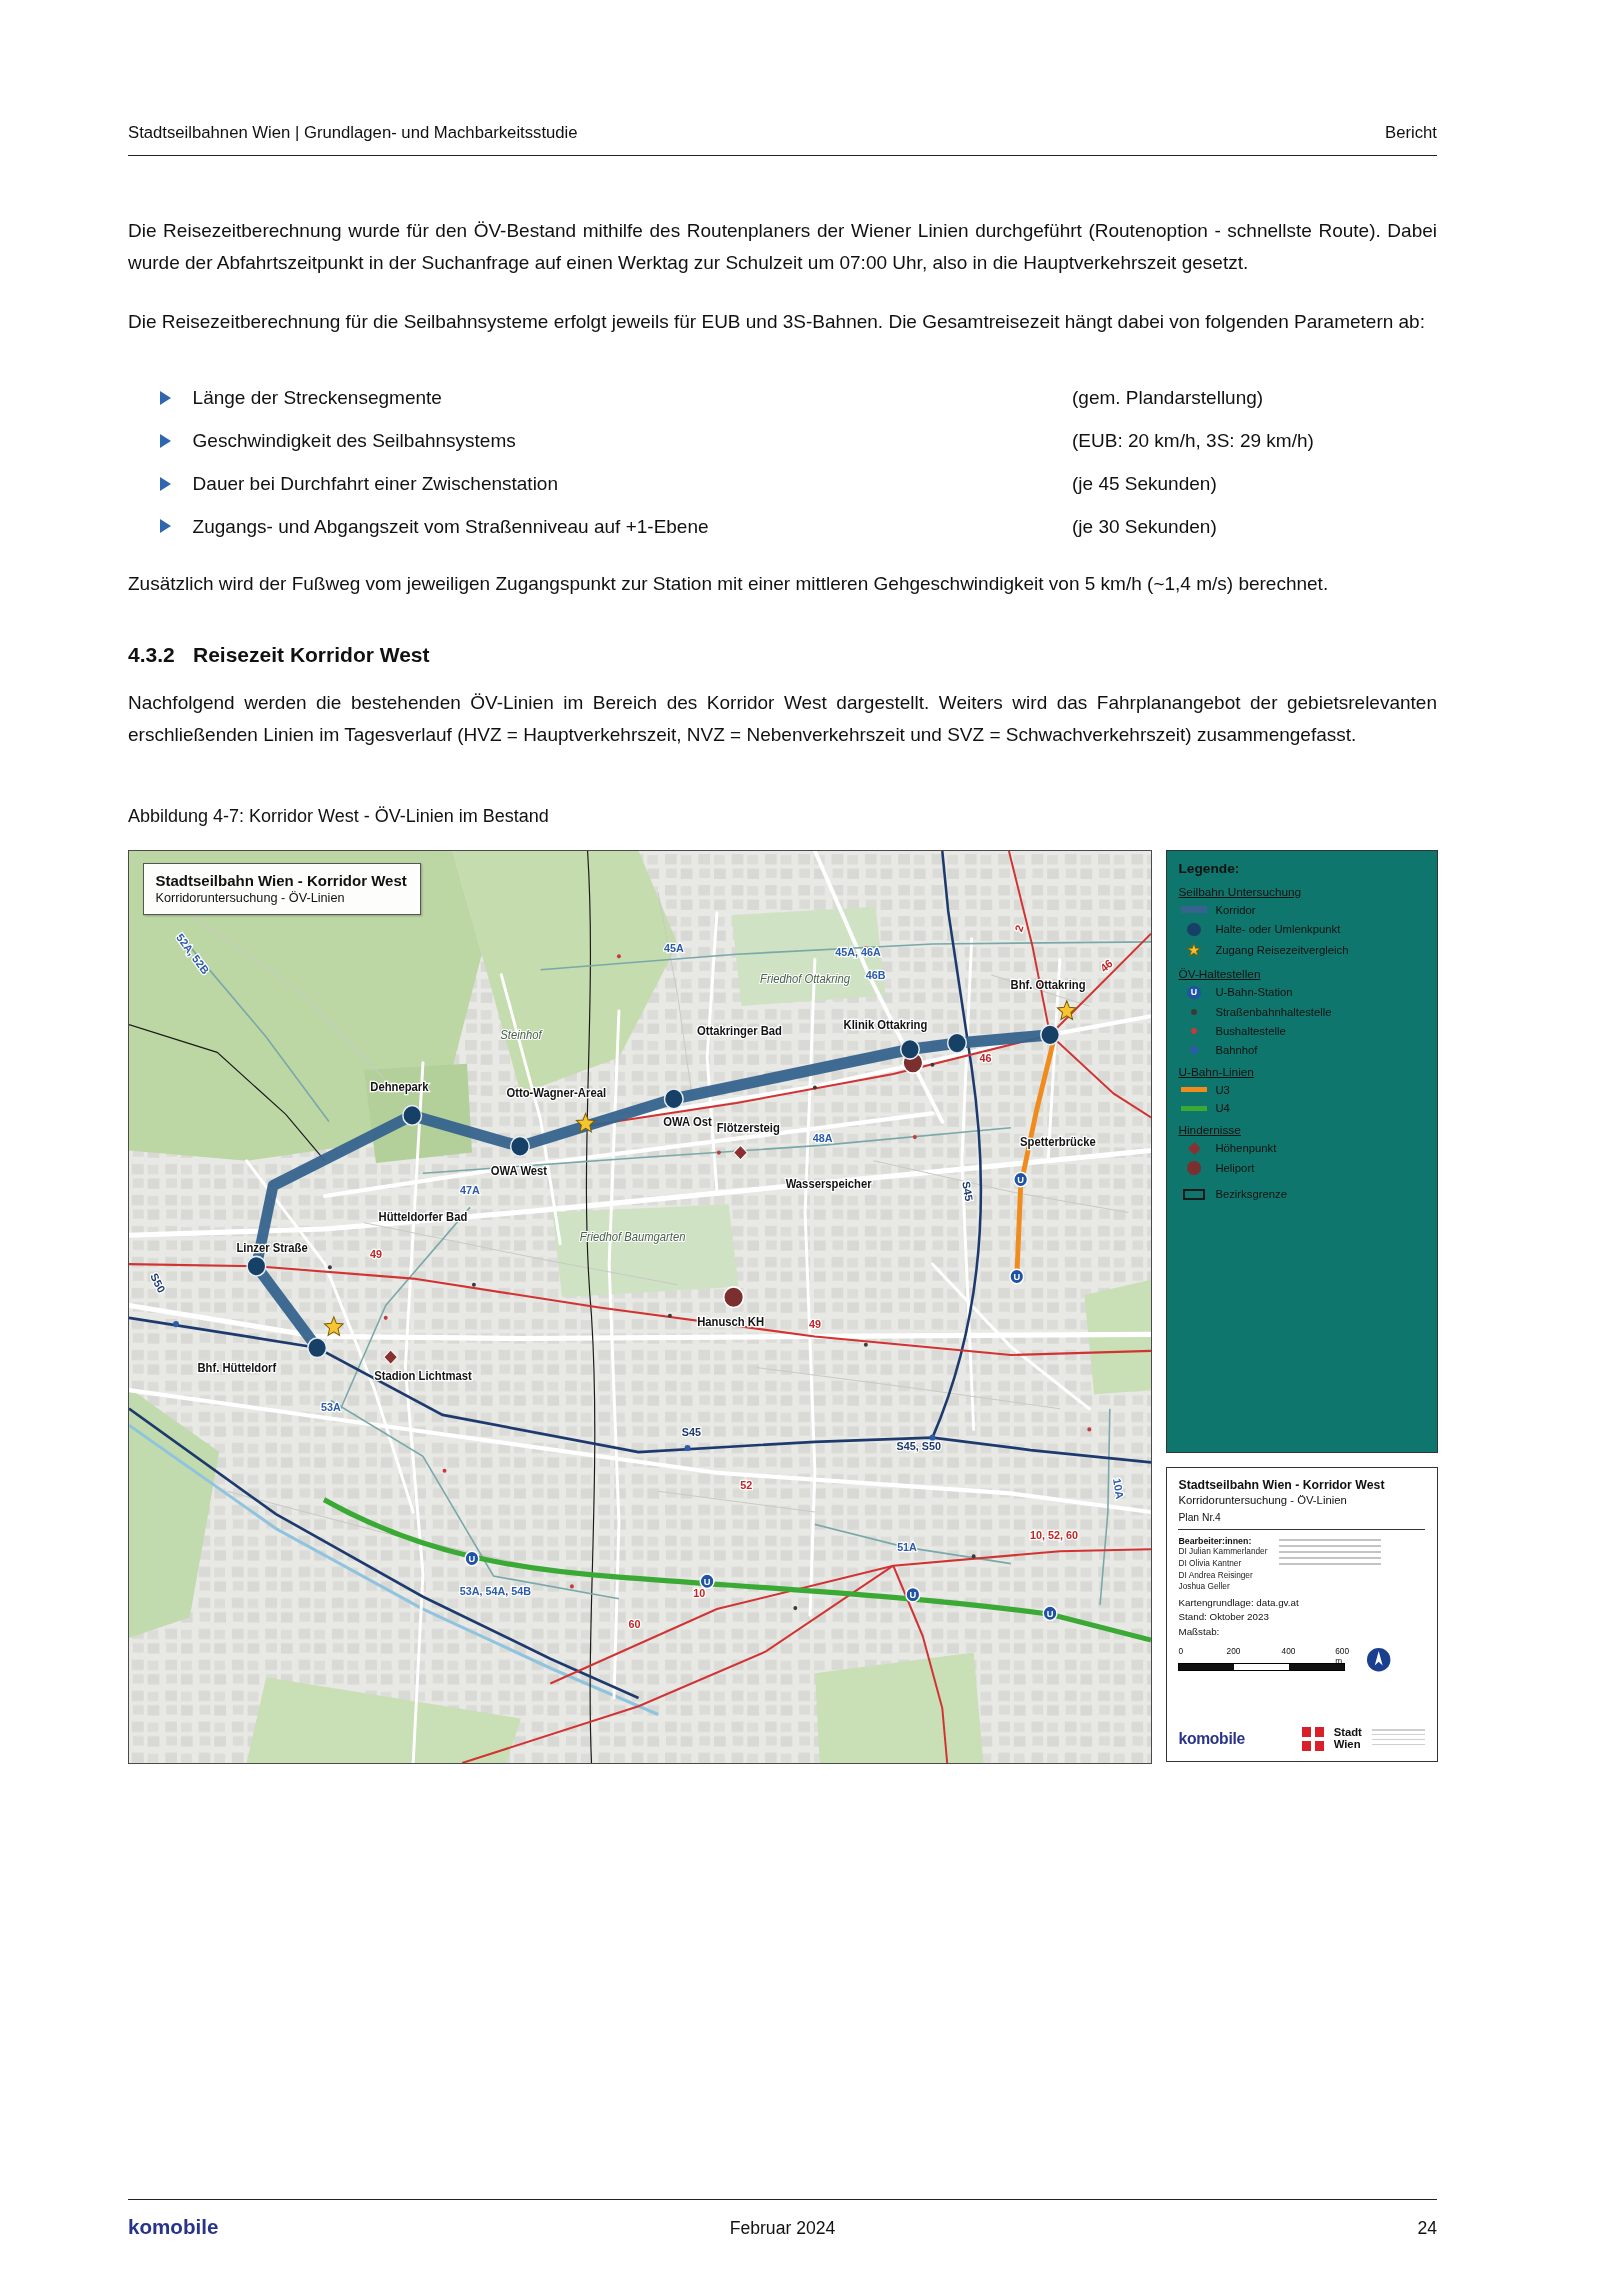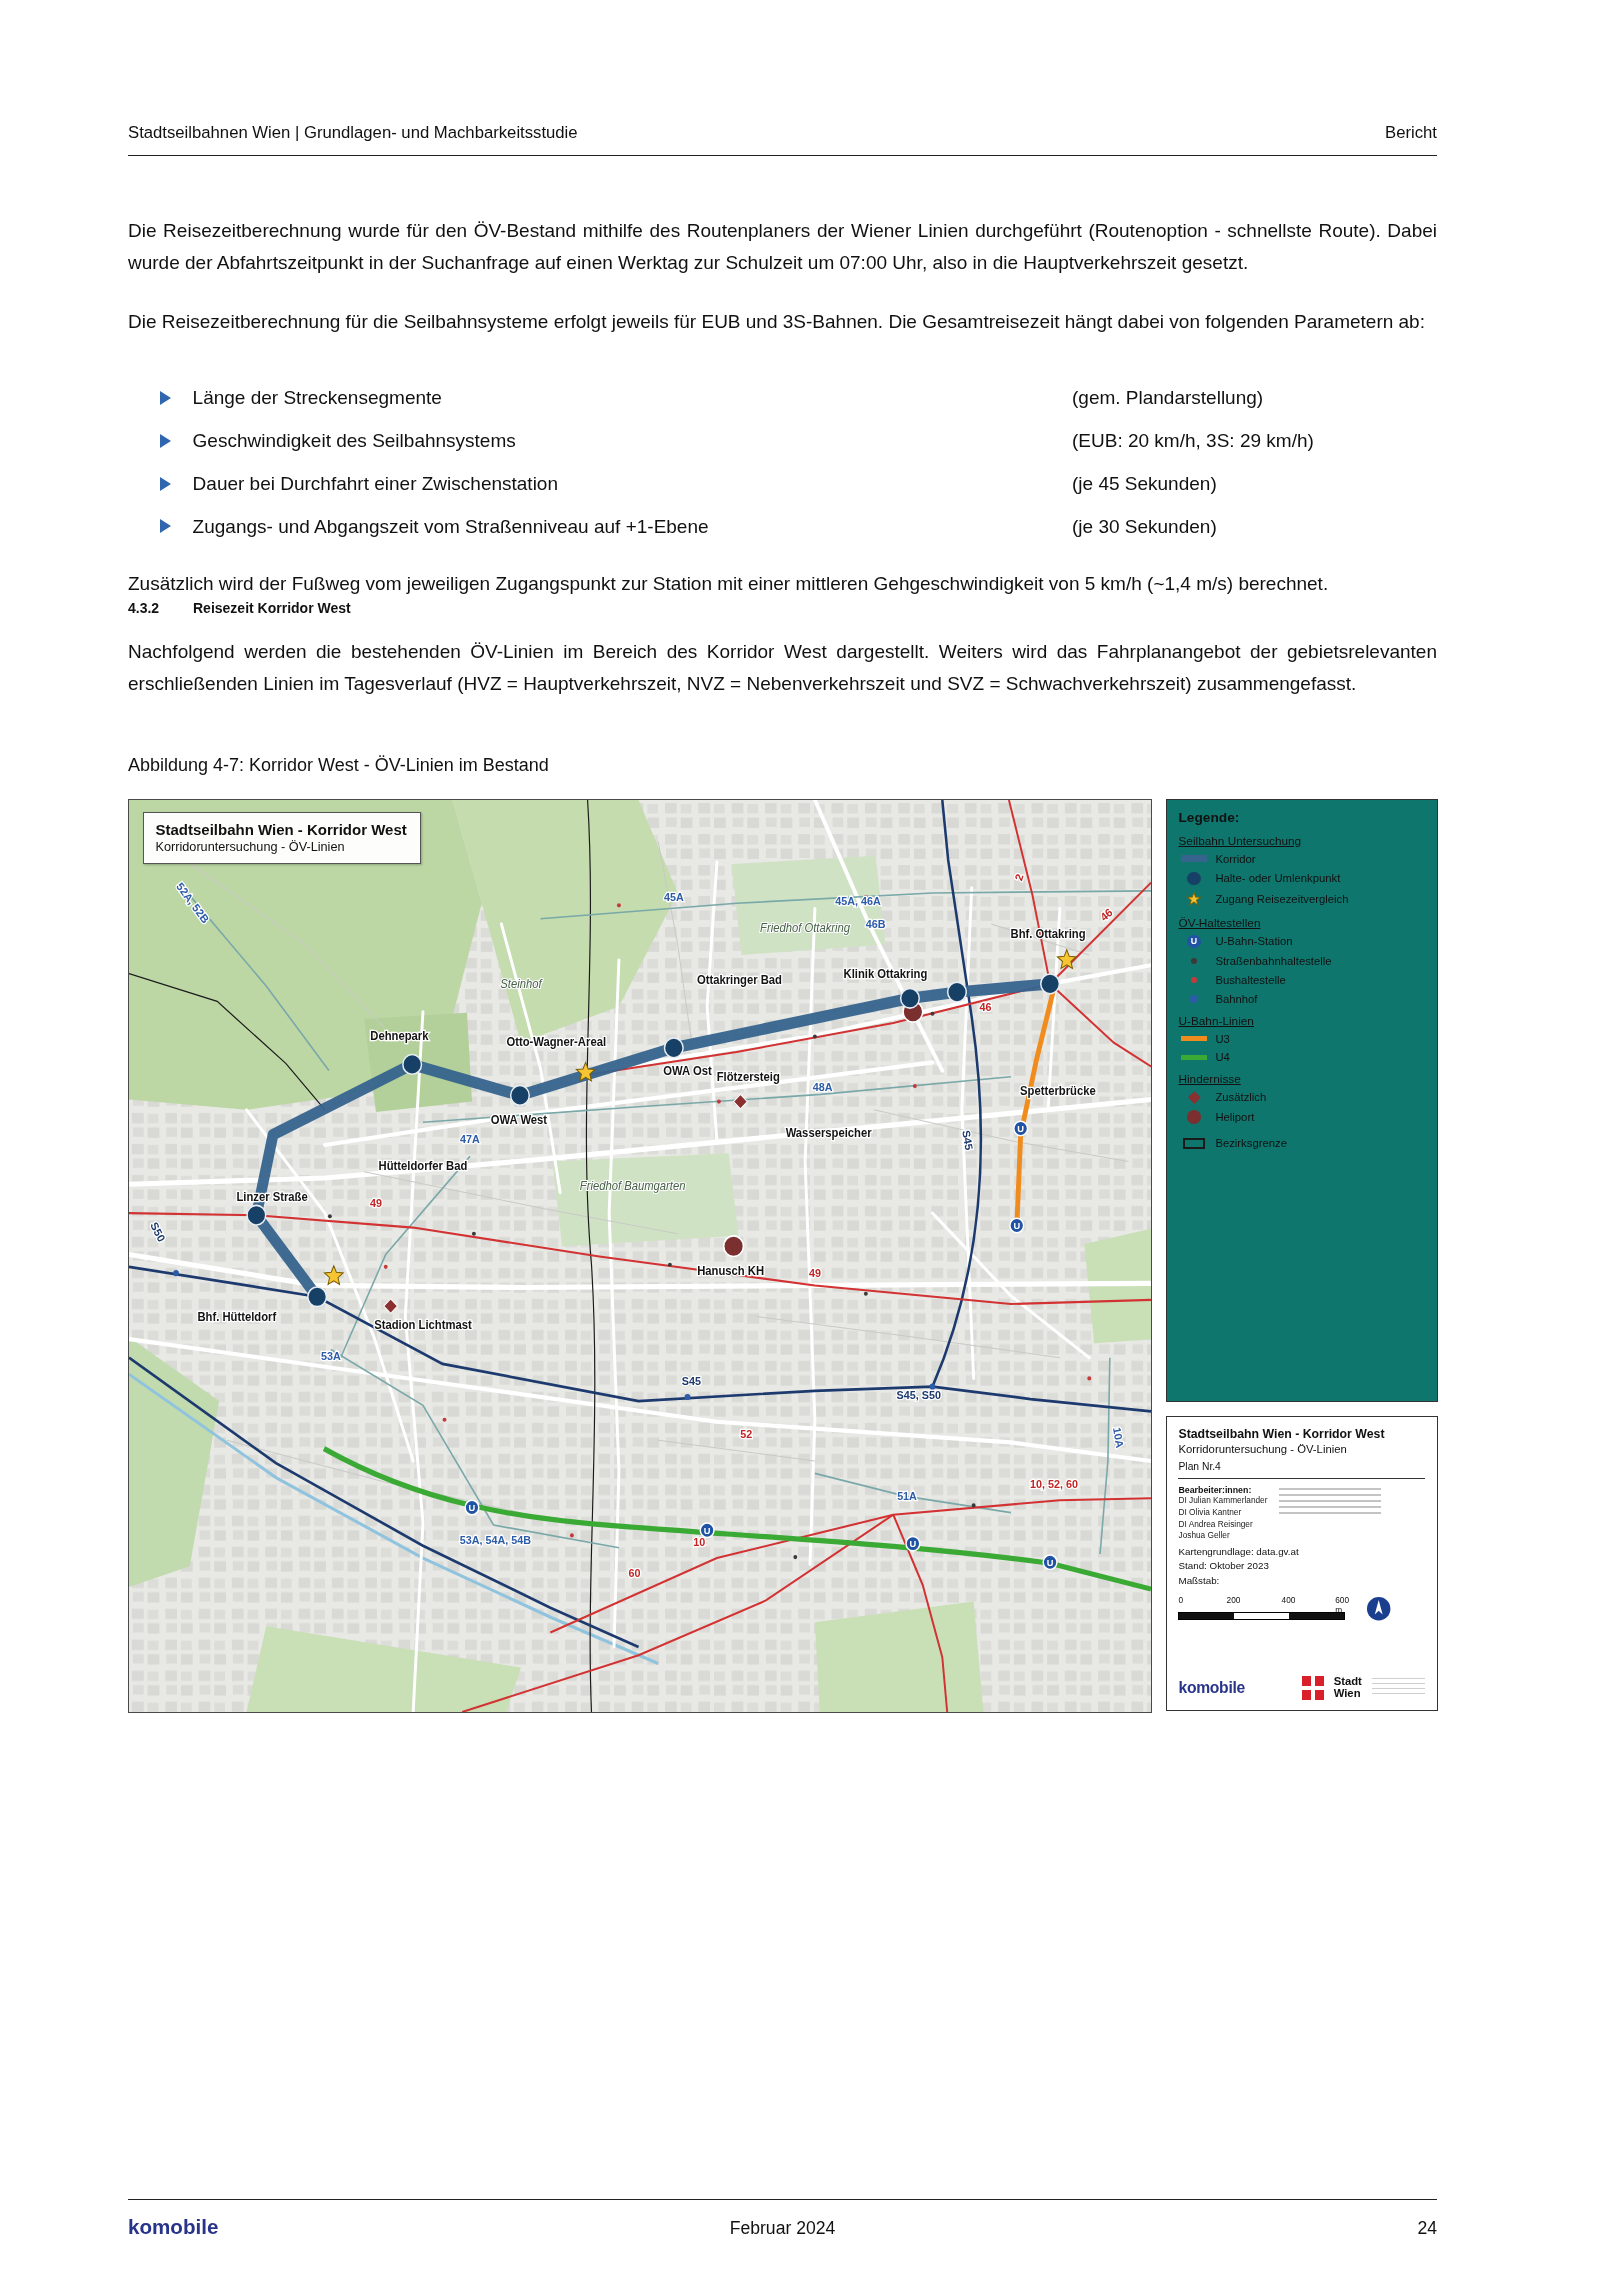--- a/index.html
+++ b/index.html
@@ -18,21 +18,21 @@
   .p3{margin-top:25.5px;}
   .p4{margin-top:19.6px;text-align:justify;}
   
   .param-list{margin-top:44px;}
   .param-row{display:flex;align-items:flex-start;margin-bottom:10.8px;font-size:19px;line-height:32px;}
   .bullet{flex:none;width:0;height:0;border-left:11.8px solid #2f66ad;border-top:7.4px solid transparent;
     border-bottom:7.4px solid transparent;margin:8.8px 21.6px 0 32px;}
   .param-label{flex:1;}
   .param-value{flex:none;width:365px;text-align:left;}
   
-  .h-sec{font-size:14px;font-weight:bold;display:flex;}
+  .h-sec{margin-top:43px;font-size:21px;font-weight:bold;display:flex;}
   .h-num{width:65px;flex:none;}
   
   .fig-caption{margin-top:55px;font-size:18px;}
   
   .figure{margin-top:23.5px;display:flex;gap:13.7px;}
   .map-box{width:1022px;height:912px;flex:none;position:relative;border:1px solid #4a4a4a;background:#e9e9e7;}
   .map-box svg{display:block;width:100%;height:100%;}
   .map-title-box{position:absolute;left:13.7px;top:11.8px;background:#fdfdfb;border:1px solid #555;
     padding:7.8px 13.7px 8.8px 11.8px;box-shadow:1px 1px 2px rgba(0,0,0,.25);}
   .map-title-box .mt1{font-size:15px;font-weight:bold;}
@@ -415,21 +415,21 @@
                 </span>
                 <span class="lg-label">U4</span>
               </div>
             </div>
             <div class="lg-section">
               <div class="lg-sec-title">Hindernisse</div>
               <div class="lg-row">
                 <span class="swwrap">
                   <span class="sw-diamond"></span>
                 </span>
-                <span class="lg-label">Zusätzlich</span>
+                <span class="lg-label">Höhenpunkt</span>
               </div>
               <div class="lg-row">
                 <span class="swwrap">
                   <span class="sw-heliport"></span>
                 </span>
                 <span class="lg-label">Heliport</span>
               </div>
             </div>
             <div class="lg-section" style="margin-top: 13.7px;">
               <div class="lg-row">

